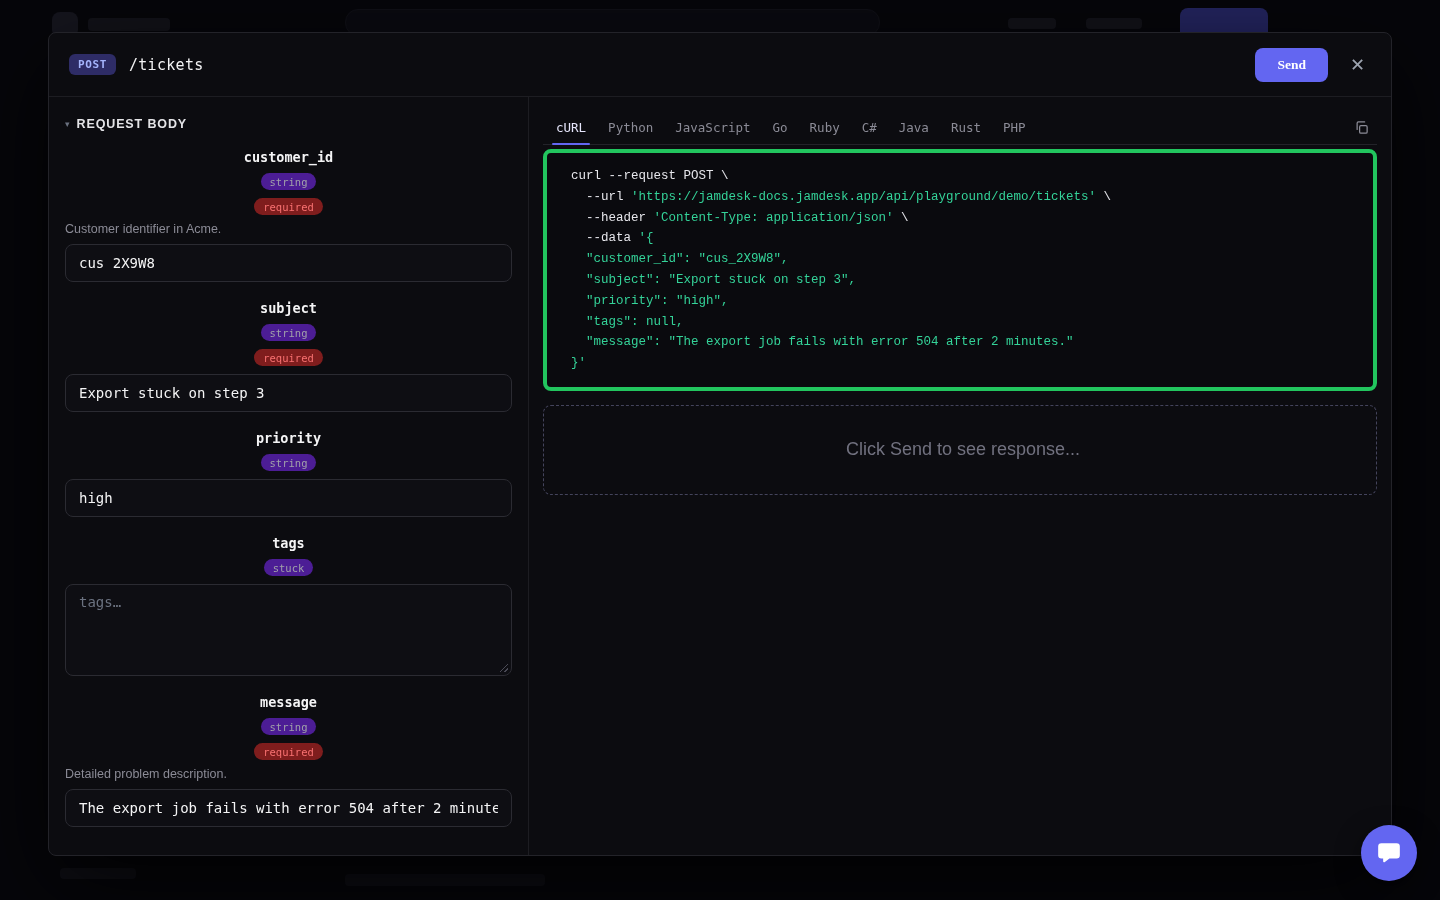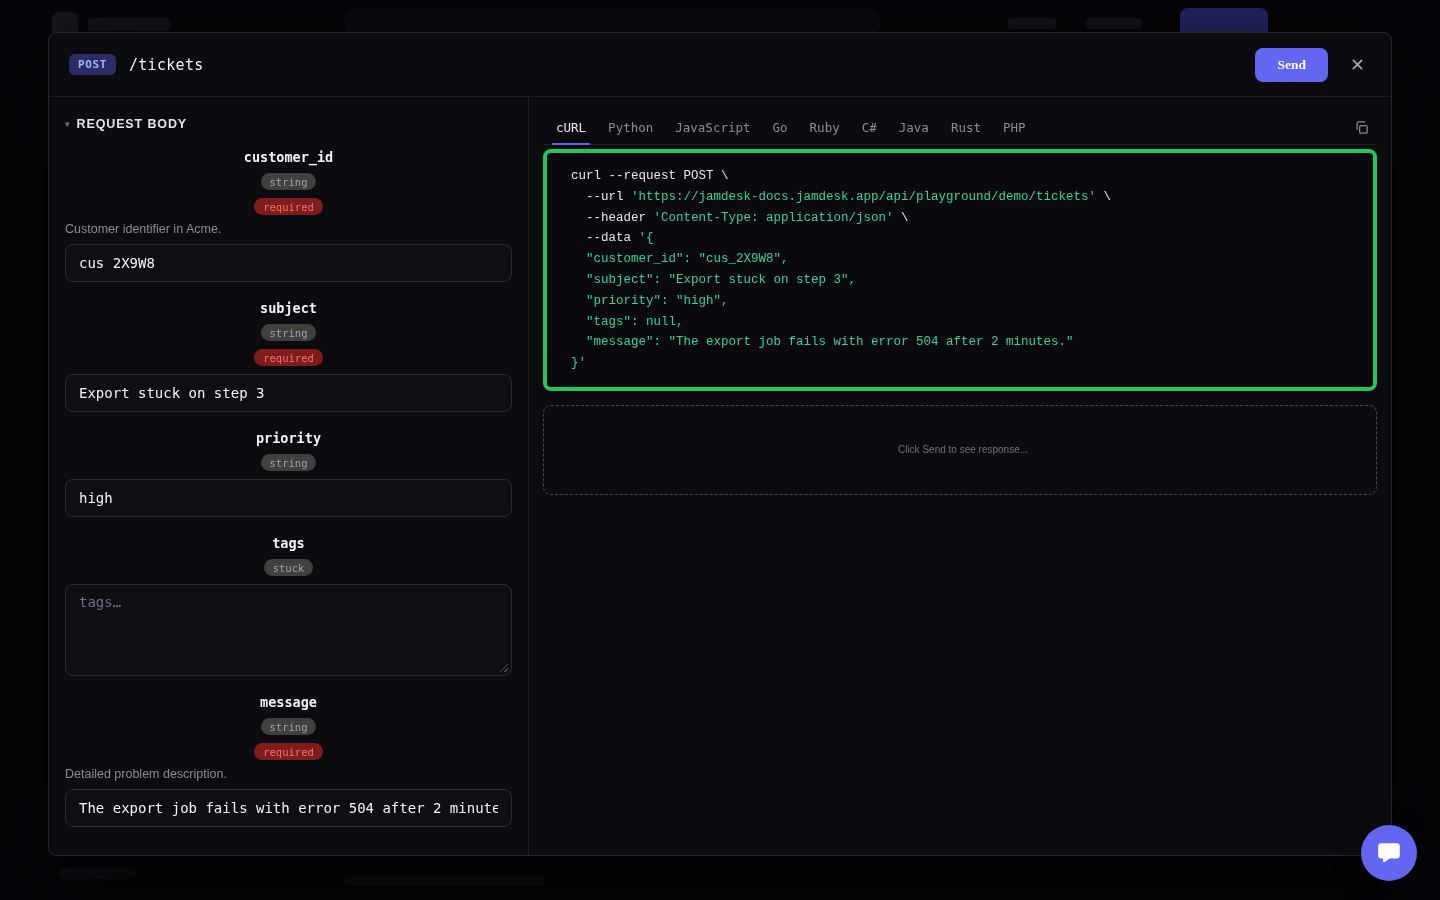--- a/index.html
+++ b/index.html
@@ -41,21 +41,21 @@
     padding:20px 16px 16px 16px; overflow-y:auto; }
   .section-head { display:flex; align-items:center; gap:7px; }
   .caret { color:#6b7280; font-size:9px; line-height:1; }
   .section-title { font-size:12.5px; font-weight:bold; letter-spacing:.07em; color:#e4e4e7; }
 
   .field { margin-top:18px; }
   .field:first-of-type { margin-top:16px; }
   .field-head { display:flex; align-items:center; gap:8px;flex-direction:column; }
   .field-label { font-family:"DejaVu Sans Mono",monospace; font-size:13.5px; font-weight:bold; color:#f4f4f5; }
   .pill { font-family:"DejaVu Sans Mono",monospace; font-size:10.5px; padding:2.5px 9px; border-radius:999px; }
-  .pill-type { background:#404040; color:#a1a1aa; }
+  .pill-type { background:#4c1d95; color:#a1a1aa; }
   .pill-required { background:#7f1d1d; color:#f87171; }
   .field-desc { margin-top:7px; font-size:12.5px; color:#8b8b96; }
   .field-input, .field-textarea { display:block; margin-top:8px; width:447px;
     background:#0e0e13; border:1px solid #2b2b32; border-radius:8px;
     padding:9px 13px; font-family:"DejaVu Sans Mono",monospace; font-size:14px; color:#f4f4f5; outline:none; }
   .field-input { height:38px; }
   .field-input::placeholder, .field-textarea::placeholder { color:#6b7280; }
   .textarea-wrap { position:relative; width:447px; }
   .field-textarea { height:92px; resize:none; }
   .resize-grip { position:absolute; right:4px; bottom:4px; width:10px; height:10px;
@@ -75,21 +75,21 @@
     padding:6px; display:flex; align-items:center; }
 
   .code-block { margin-top:4px; background:#0a0a0e; border:4px solid #22c55e; border-radius:8px;
     padding:13px 24px; font-family:Liberation Mono, monospace; font-size:12.5px; line-height:20.8px;
     white-space:pre; overflow-x:auto; }
   .tok-p { color:#e7e7ec; }
   .tok-s { color:#34d399; }
 
   .response-box { margin-top:14px; height:90px; border:1px dashed #44445c; border-radius:8px;
     display:flex; align-items:center; justify-content:center; }
-  .response-placeholder { color:#71717f; font-size:10px;margin-left:6px; }
+  .response-placeholder { color:#71717f; font-size:18px;margin-left:6px; }
 
   
   .chat-fab { position:absolute; right:23px; bottom:19px; width:56px; height:56px; border-radius:50%;
     background:#6366f1; border:none; cursor:pointer; display:flex; align-items:center; justify-content:center;
     box-shadow:0 8px 24px rgba(0,0,0,.5); }
 </style>
 </head>
 <body>
 
 <div class="page-behind">

